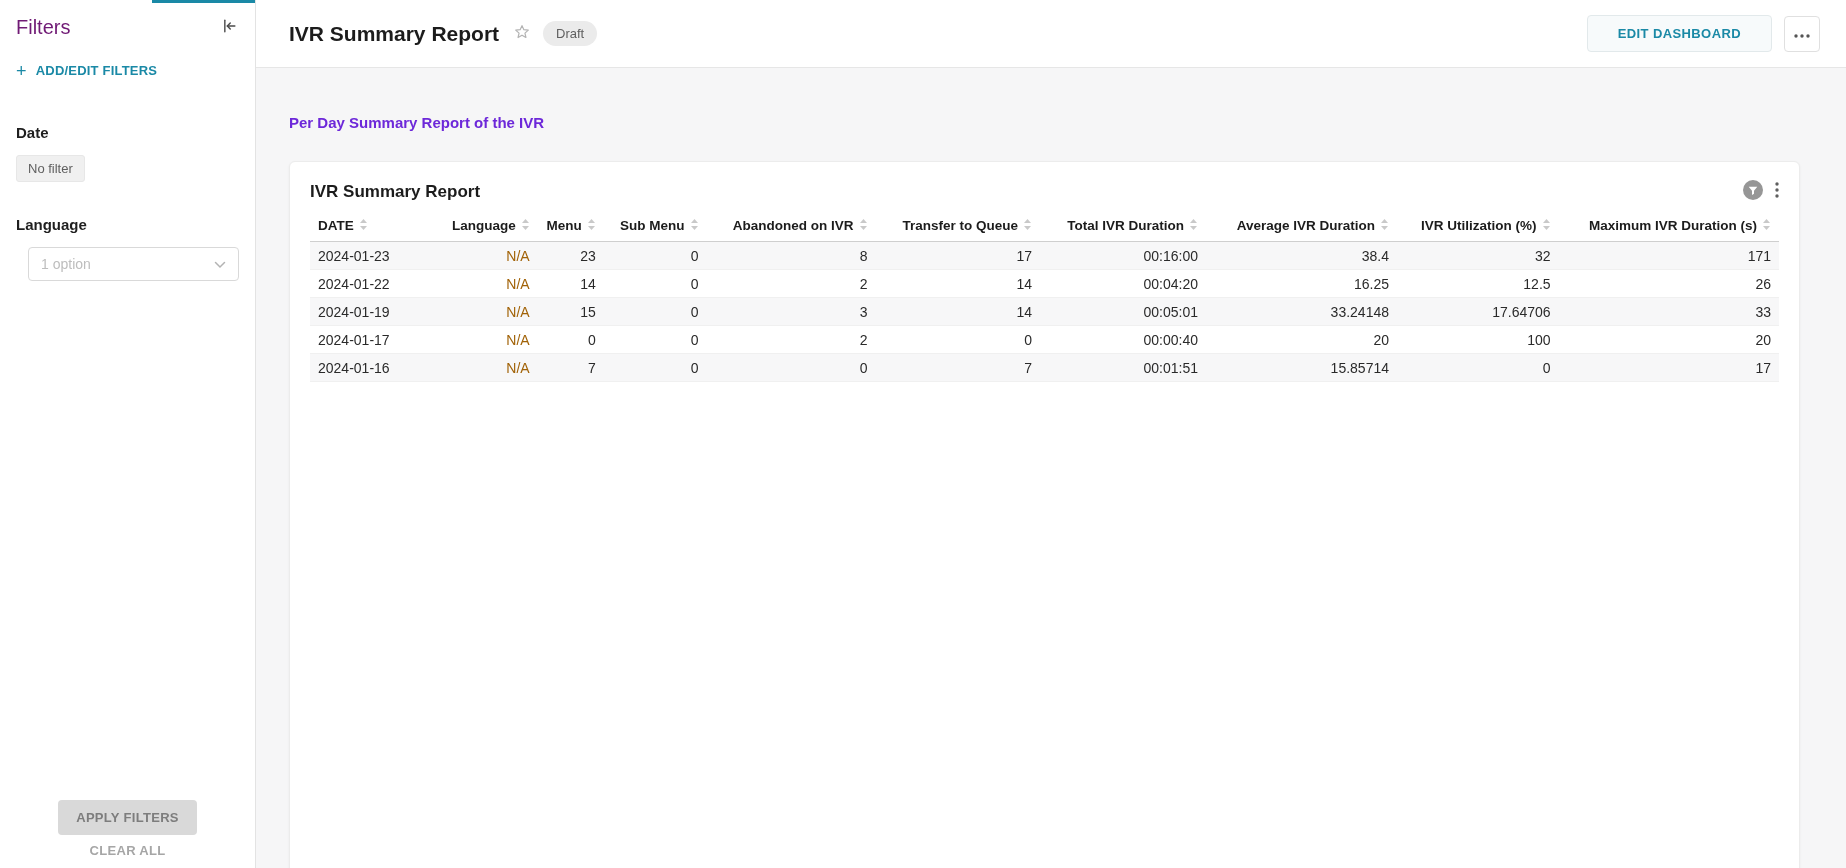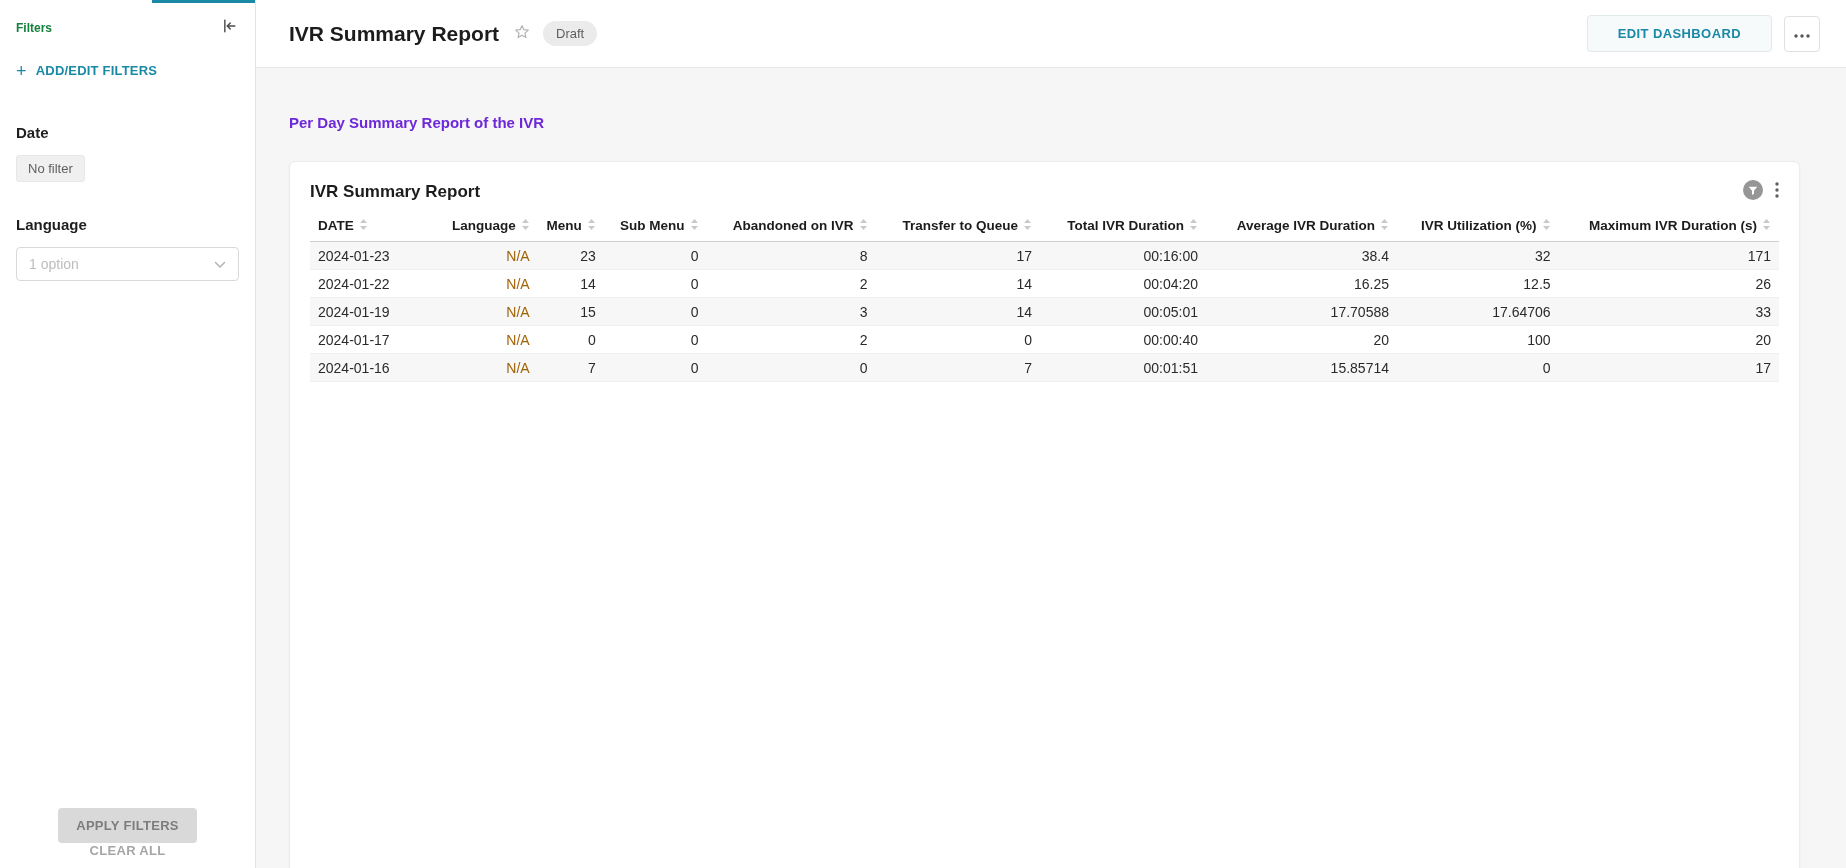--- a/index.html
+++ b/index.html
@@ -13,42 +13,42 @@
   .app { display:flex; width:100%; height:100%; }
 
   
   .sidebar {
     position:relative; width:256px; min-width:256px; height:100%;
     background:#fff; border-right:1px solid #e3e3e3;
     display:flex; flex-direction:column; padding:0 16px;
   }
   .sidebar-accent { position:absolute; top:0; left:152px; right:0; height:3px; background:var(--accent,#1a89a6); }
   .sidebar-header { display:flex; align-items:center; justify-content:space-between; padding-top:16px; }
-  .sidebar-title { font-size:12px; font-weight:700; color:#15803d; }
+  .sidebar-title { font-size:20px; font-weight:400; color:#701a75; }
   .collapse-btn { display:flex; align-items:center; }
   .add-filters { display:flex; align-items:center; gap:9px; margin-top:24px; color:var(--accent,#1a89a6); font-size:13px; font-weight:700; letter-spacing:.2px; }
   .plus-glyph { font-size:18px; font-weight:400; line-height:14px; }
   .filter-group { margin-top:46px; }
   .filter-group + .filter-group { margin-top:34px; }
   .filter-label { font-size:15px; font-weight:700; color:#1f1f1f; }
   .chip {
     display:inline-block; margin-top:14px; background:#f0f0f0; border:1px solid #e7e7e7;
     border-radius:3px; padding:5px 11px; font-size:13px; color:#5f5f5f; cursor:pointer;
   }
   .select {
     margin-top:14px; height:27px; border:1px solid #d9d9d9; border-radius:4px; background:#fff;
-    display:flex; align-items:center; justify-content:space-between; padding:16px 12px; cursor:pointer;
+    display:flex; align-items:center; justify-content:space-between; padding:16px 12px; cursor:pointer;margin-left:12px;
   }
   .select-value { font-size:14px; color:#bdbdbd; }
   .sidebar-footer { margin-top:auto; padding-bottom:10px; display:flex; flex-direction:column; align-items:center; }
   .apply-btn {
     background:#d9d9d9; color:#7d7d7d; font-size:13px; font-weight:700; letter-spacing:.3px;
     padding:10px 18px; border-radius:4px;
   }
-  .clear-btn { color:#a6a6a6; font-size:13px; font-weight:700; letter-spacing:.3px; }
+  .clear-btn { color:#a6a6a6; font-size:13px; font-weight:700; letter-spacing:.3px;margin-top:8px; }
 
   
   .main { flex:1; min-width:0; display:flex; flex-direction:column; background:var(--page_bg,#f6f6f7); }
   .topbar {
     height:68px; min-height:68px; background:#fff; border-bottom:1px solid #e6e6e6;
     display:flex; align-items:center; padding:0 26px 0 33px; gap:12px;
   }
   .page-title { font-size:21px; font-weight:700; color:#1c1c1c; }
   .star-btn { display:flex; align-items:center; margin-left:2px; }
   .badge { background:#ebebeb; color:#5f5f5f; font-size:13px; padding:5px 13px; border-radius:13px; }
@@ -269,21 +269,21 @@
                 <td>26</td>
               </tr>
               <tr>
                 <td class="al">2024-01-19</td>
                 <td class="na">N/A</td>
                 <td>15</td>
                 <td>0</td>
                 <td>3</td>
                 <td>14</td>
                 <td>00:05:01</td>
-                <td>17.70588</td>
+                <td>33.24148</td>
                 <td>17.64706</td>
                 <td>33</td>
               </tr>
               <tr>
                 <td class="al">2024-01-17</td>
                 <td class="na">N/A</td>
                 <td>0</td>
                 <td>0</td>
                 <td>2</td>
                 <td>0</td>

